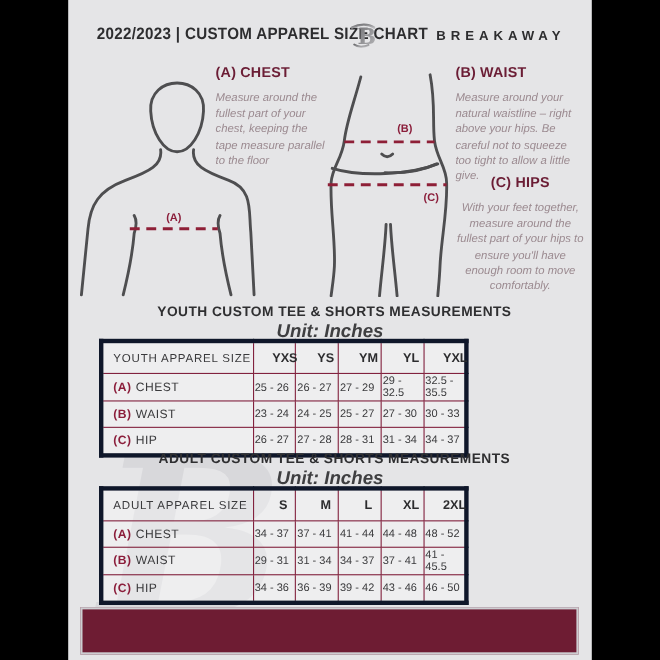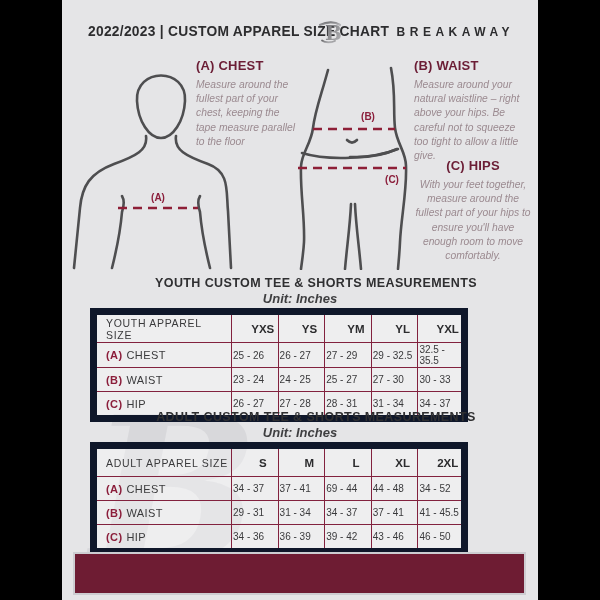--- a/index.html
+++ b/index.html
@@ -21,32 +21,32 @@
   .brand-name{font-size:12px;font-weight:700;letter-spacing:4.5px;color:#2d2d2f;padding-left:45px;}
   
   .fig{position:absolute;}
   .fig-left{left:8px;top:56px;}
   .fig-right{left:226px;top:56px;}
   .g-block{position:absolute;z-index:1;}
   .g-chest{left:134px;top:58px;width:102px;}
   .g-waist{left:352px;top:58px;width:116px;}
   .g-hips{left:352px;top:158px;width:118px;text-align:center;}
   .h-label{font-size:13px;font-weight:800;color:#6b1d35;letter-spacing:.2px;}
-  .g-text{margin-top:5px;font-size:10.3px;line-height:1.38;font-style:italic;color:#9b8a90;font-weight:500;}
-  
-  .section-title{position:absolute;left:16px;width:100%;text-align:center;
+  .g-text{margin-top:10px;font-size:10.3px;line-height:1.38;font-style:italic;color:#9b8a90;font-weight:500;}
+  
+  .section-title{position:absolute;left:4px;width:100%;text-align:center;
     font-size:12.5px;font-weight:700;color:#2f2f31;letter-spacing:.4px;z-index:2;}
   .unit{position:absolute;left:0;width:100%;text-align:center;
-    font-size:13px;font-style:italic;font-weight:600;color:#3f3f41;z-index:2;}
+    font-size:17px;font-style:italic;font-weight:600;color:#3f3f41;z-index:2;}
   .yt-title{top:276px;} .yt-unit{top:291px;}
   .at-title{top:410px;} .at-unit{top:425px;}
   
   .size-table{
-    position:absolute;left:28px;width:378px;border-collapse:collapse;table-layout:fixed;
-    z-index:2;border:7px solid #0f172a;
+    position:absolute;left:28px;width:336px;border-collapse:collapse;table-layout:fixed;
+    z-index:2;border:4px solid #0f172a;
   }
   .youth-table{top:308px;} .adult-table{top:442px;}
   .size-table col.c0{width:138px;}
   .size-table th,.size-table td{border:1px solid #82223e;background:rgba(255,255,255,.34);}
   .size-table thead th{height:25px;font-size:11.5px;font-weight:700;color:#2c2c2e;text-align:center;padding-left:17px;}
   .size-table thead th.rowhead{
     text-align:left;padding-left:9px;font-weight:400;font-size:10.5px;
     letter-spacing:.7px;color:#3a3a3c;
   }
   .size-table td{height:21px;font-size:10px;color:#3a3a3c;text-align:left;}
@@ -198,23 +198,23 @@
           <th>L</th>
           <th>XL</th>
           <th>2XL</th>
         </tr>
       </thead>
     <tbody>
         <tr>
           <td class="label-cell"><span class="prefix">(A)</span><span>CHEST</span></td>
           <td>34 - 37</td>
           <td>37 - 41</td>
-          <td>69 - 44</td>
+          <td>41 - 44</td>
           <td>44 - 48</td>
-          <td>34 - 52</td>
+          <td>48 - 52</td>
         </tr>
         <tr>
           <td class="label-cell"><span class="prefix">(B)</span><span>WAIST</span></td>
           <td>29 - 31</td>
           <td>31 - 34</td>
           <td>34 - 37</td>
           <td>37 - 41</td>
           <td>41 - 45.5</td>
         </tr>
         <tr>

